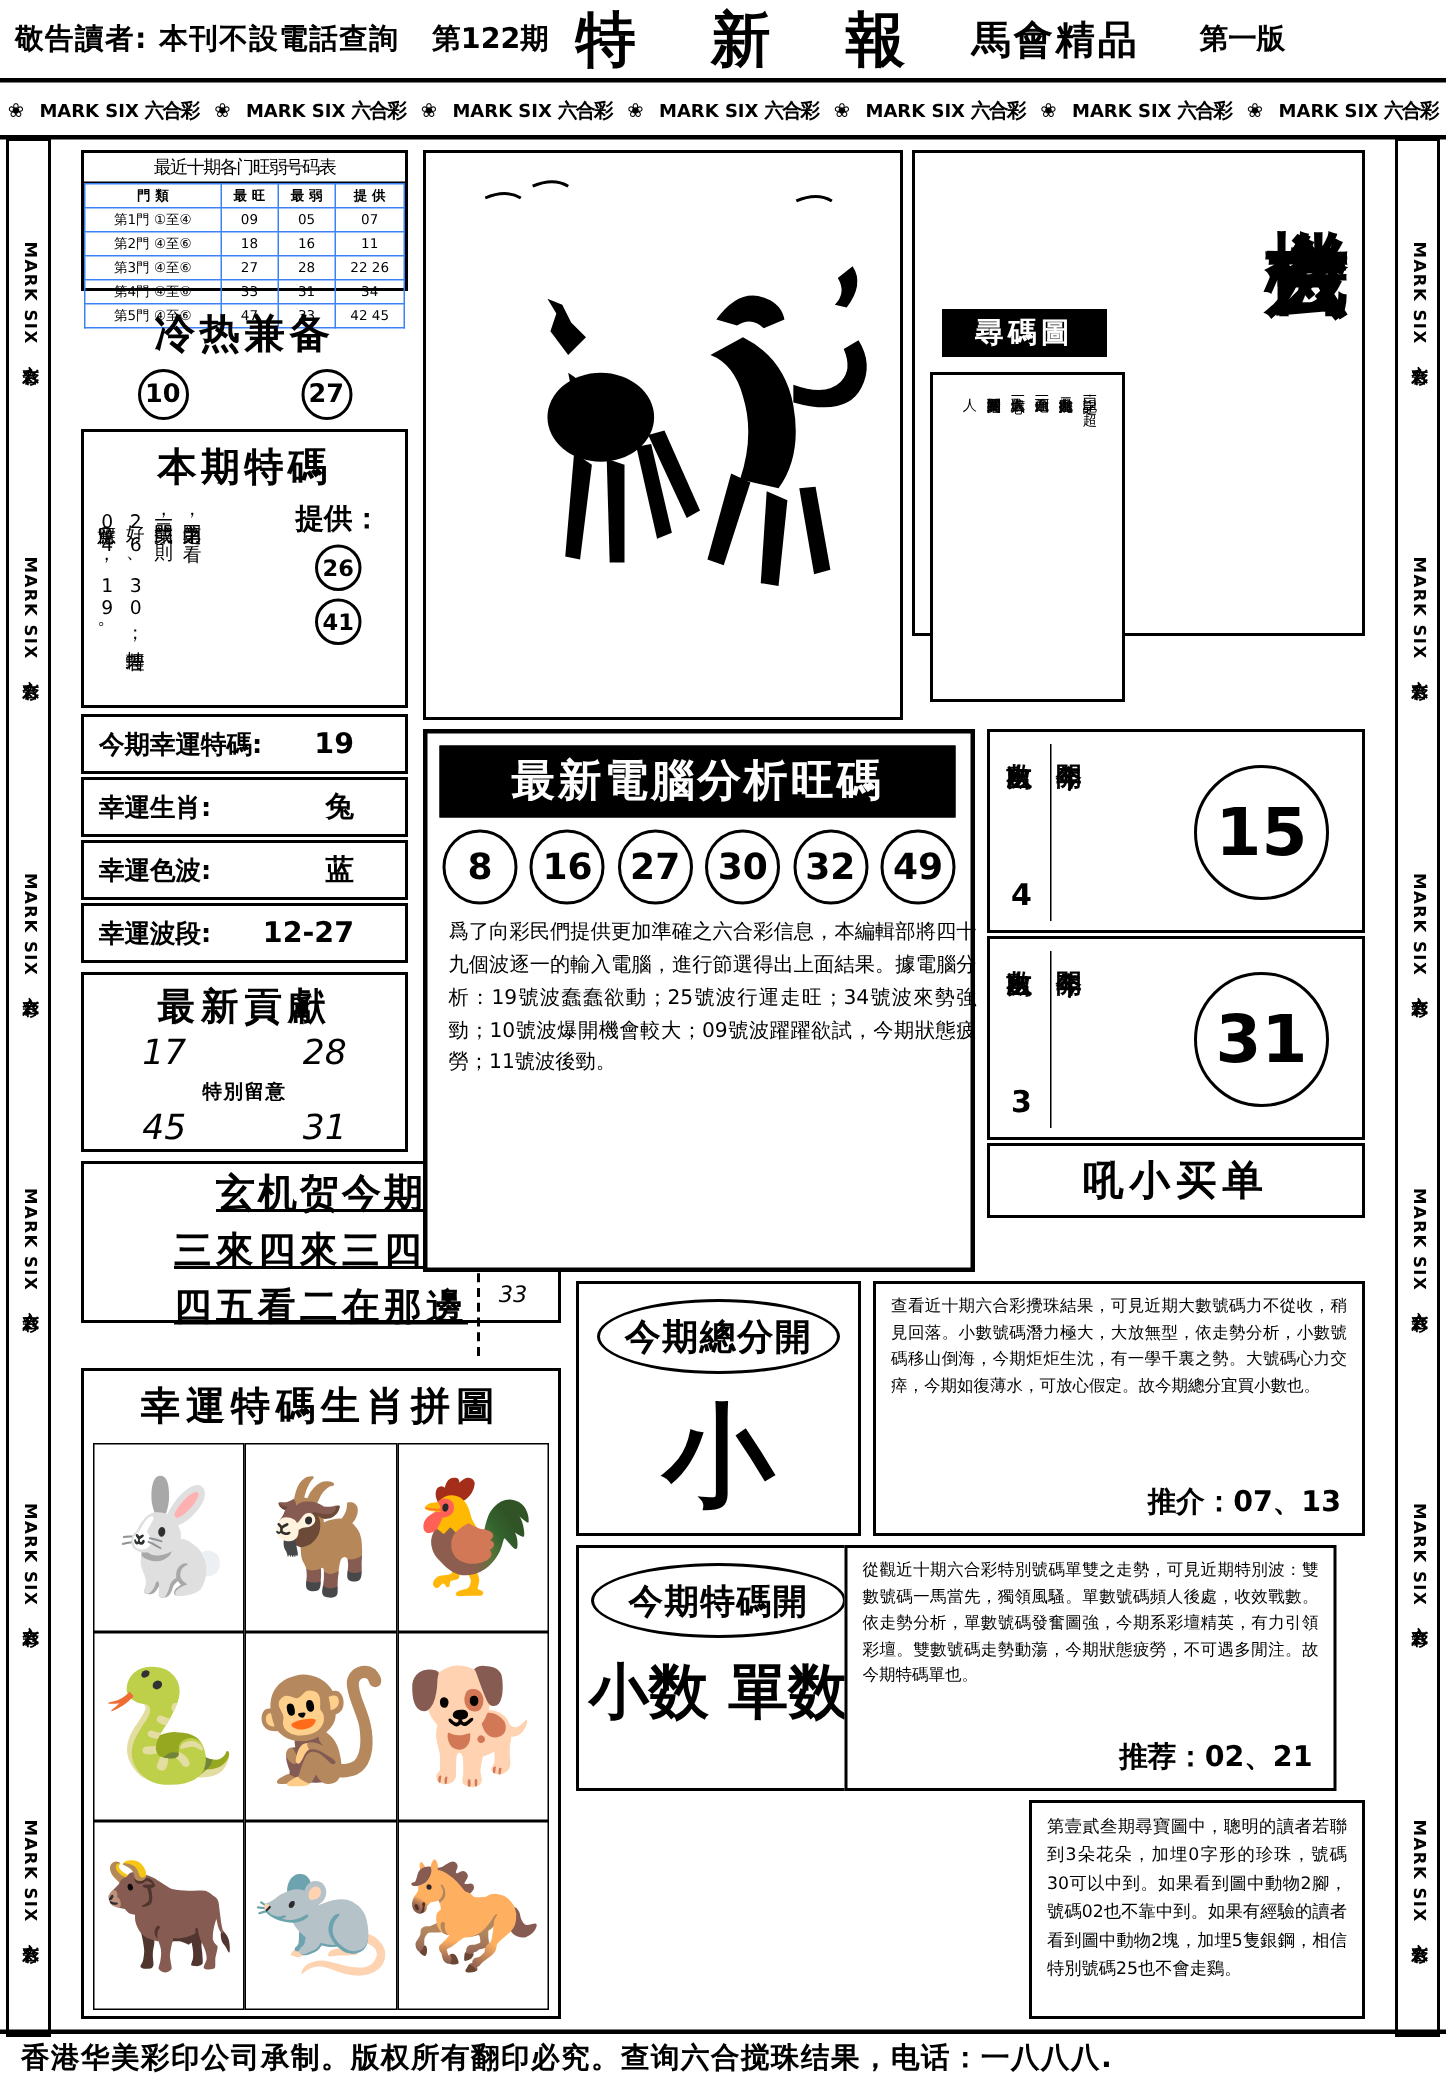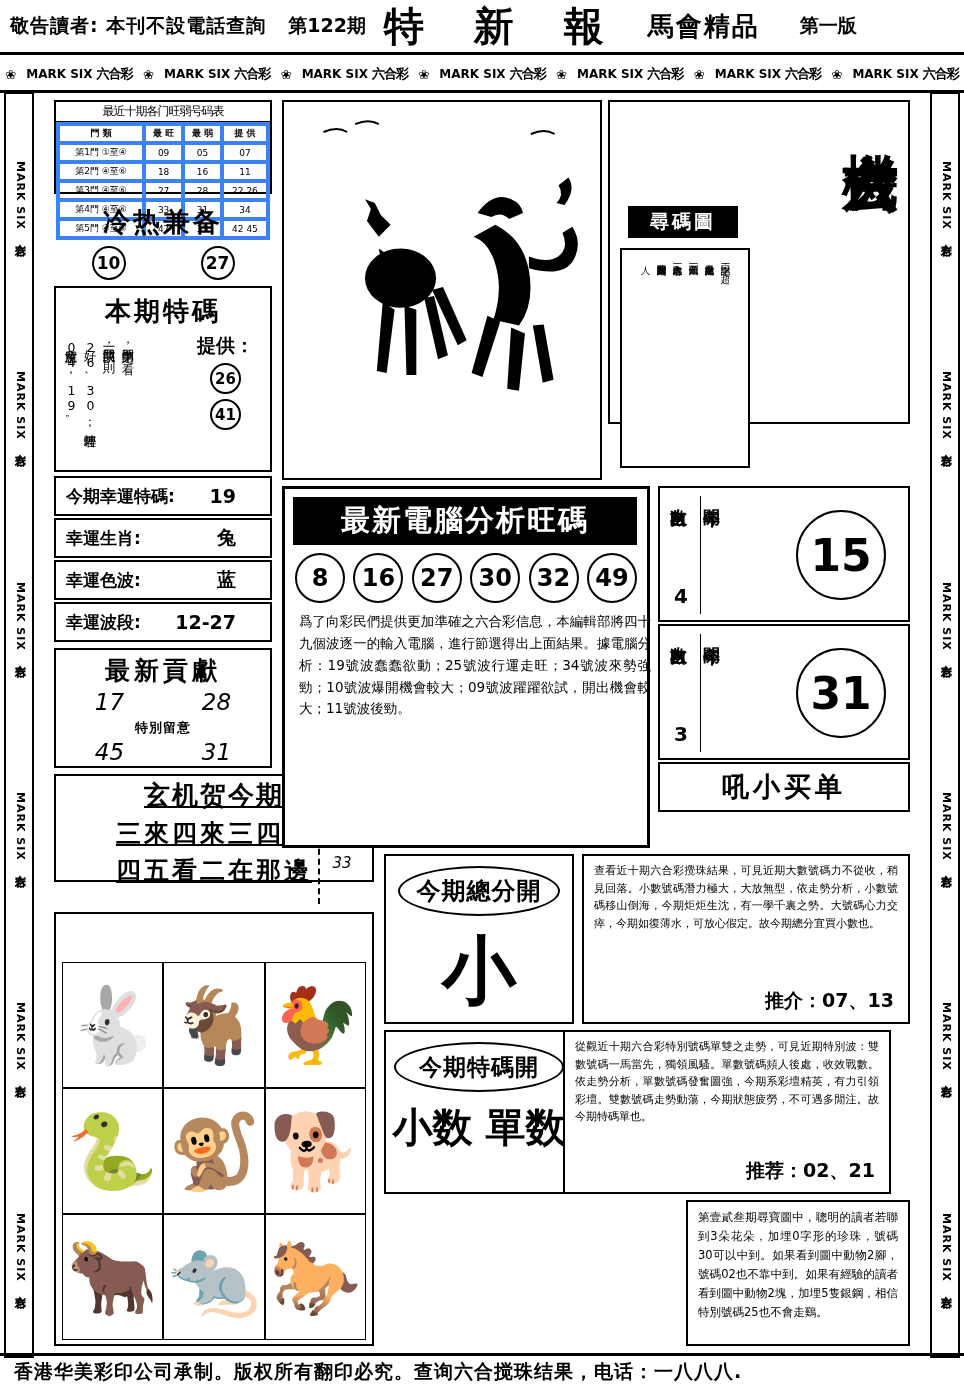--- a/index.html
+++ b/index.html
@@ -31,21 +31,21 @@
   .footer{position:absolute;left:0;bottom:0;width:964px;height:32px;border-top:3px solid #000;display:flex;align-items:center;}
   .footer span{font-size:19px;font-weight:bold;margin-left:14px;letter-spacing:1px;}
 
   .main{position:absolute;left:36px;top:94px;width:892px;height:1258px;}
 
   .box{position:absolute;border:2px solid #000;box-sizing:border-box;background:#fff;}
   .ctr{display:flex;align-items:center;justify-content:center;}
 
   
   .tbl{width:100%;border-collapse:collapse;font-size:9px;}
-  .tbl th,.tbl td{border:4px solid #3b82f6;text-align:center;padding:1px 0;}
+  .tbl th,.tbl td{border:1px solid #3b82f6;text-align:center;padding:1px 0;}
   .tbl-title{font-size:12px;font-weight:normal;text-align:center;border-bottom:1px solid #000;padding:1px 0;letter-spacing:-1px;}
 
   .cn{font-family:"DejaVu Sans","Liberation Sans",sans-serif;}
 
   .circnum{border:2px solid #000;border-radius:50%;display:inline-flex;align-items:center;justify-content:center;font-weight:bold;}
 
   .label-row{display:flex;align-items:center;height:100%;padding:0 10px;box-sizing:border-box;font-size:17px;font-weight:bold;}
   .label-row .v{margin-left:auto;margin-right:24px;font-size:19px;}
 
   .vtxt{writing-mode:vertical-rl;text-orientation:upright;}
@@ -250,20 +250,21 @@
       <div style="text-align:center;font-size:25px;font-weight:bold;letter-spacing:3px;margin-top:4px;">四五看二在那邊</div>
       <div class="dash" style="left:262px;top:4px;height:124px;"></div>
       <div style="position:absolute;right:6px;top:4px;width:48px;text-align:center;">
         <div class="vtxt" style="font-size:15px;font-weight:bold;height:44px;">贴士</div>
         <div style="font-size:15px;font-style:italic;margin-top:6px;">12</div>
         <div style="font-size:15px;font-style:italic;margin-top:6px;">33</div>
       </div>
     </div>
 
     <div class="box" style="left:18px;top:818px;width:320px;height:434px;">
+      <div style="text-align:center;font-size:26px;font-weight:bold;letter-spacing:4px;padding:6px 0;">幸運特碼生肖拼圖</div>
       <div style="position:absolute;left:6px;top:48px;width:304px;height:378px;">
         <div class="grid9">
           <div>
               <span class="sil">🐇</span>
             </div>
           <div>
               <span class="sil">🐐</span>
             </div>
           <div>
               <span class="sil">🐓</span>
@@ -342,21 +343,21 @@
         <span style="font-size:29px;font-weight:bold;letter-spacing:2px;">最新電腦分析旺碼</span>
       </div>
       <div style="position:absolute;left:10px;top:64px;width:342px;display:flex;justify-content:space-between;">
         <span class="ball">8</span>
         <span class="ball">16</span>
         <span class="ball">27</span>
         <span class="ball">30</span>
         <span class="ball">32</span>
         <span class="ball">49</span>
       </div>
-      <div class="para" style="position:absolute;left:4px;top:118px;width:352px;">爲了向彩民們提供更加準確之六合彩信息，本編輯部將四十九個波逐一的輸入電腦，進行節選得出上面結果。據電腦分析：19號波蠢蠢欲動；25號波行運走旺；34號波來勢強勁；10號波爆開機會較大；09號波躍躍欲試，開出機會較大；11號波後勁。</div>
+      <div class="para" style="position:absolute;left:4px;top:118px;width:352px;">爲了向彩民們提供更加準確之六合彩信息，本編輯部將四十九個波逐一的輸入電腦，進行節選得出上面結果。據電腦分析：19號波蠢蠢欲動；25號波行運走旺；34號波來勢強勁；10號波爆開機會較大；09號波躍躍欲試，今期狀態疲勞；11號波後勁。</div>
     </div>
 
     <div class="box" style="left:622px;top:392px;width:252px;height:136px;">
       <div style="position:absolute;left:8px;top:8px;display:flex;gap:10px;">
         <span class="vtxt" style="font-size:17px;font-weight:bold;height:62px;">出次數</span>
         <span class="vtxt" style="font-size:17px;font-weight:bold;height:62px;">今年開</span>
       </div>
       <div style="position:absolute;left:14px;top:96px;font-size:20px;font-weight:bold;">4</div>
       <div style="position:absolute;left:40px;top:8px;width:1px;height:118px;background:#000;"></div>
       <div class="circnum" style="position:absolute;right:22px;top:22px;width:86px;height:86px;font-size:44px;">15</div>

